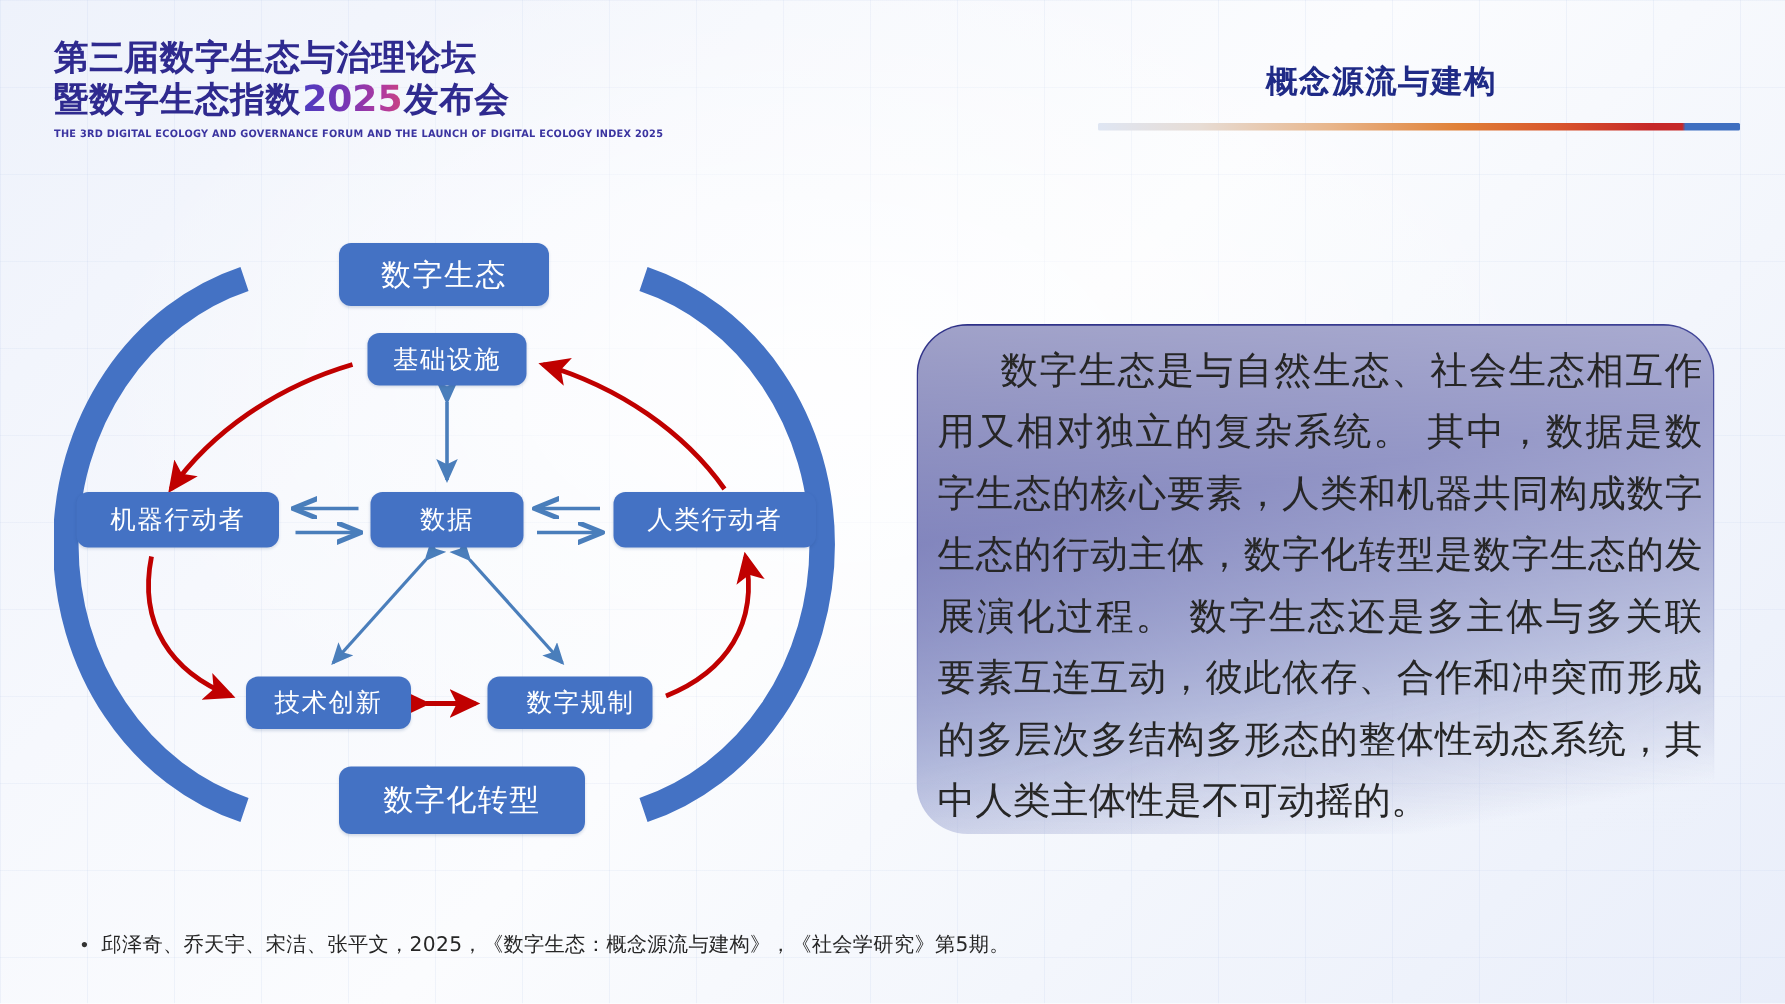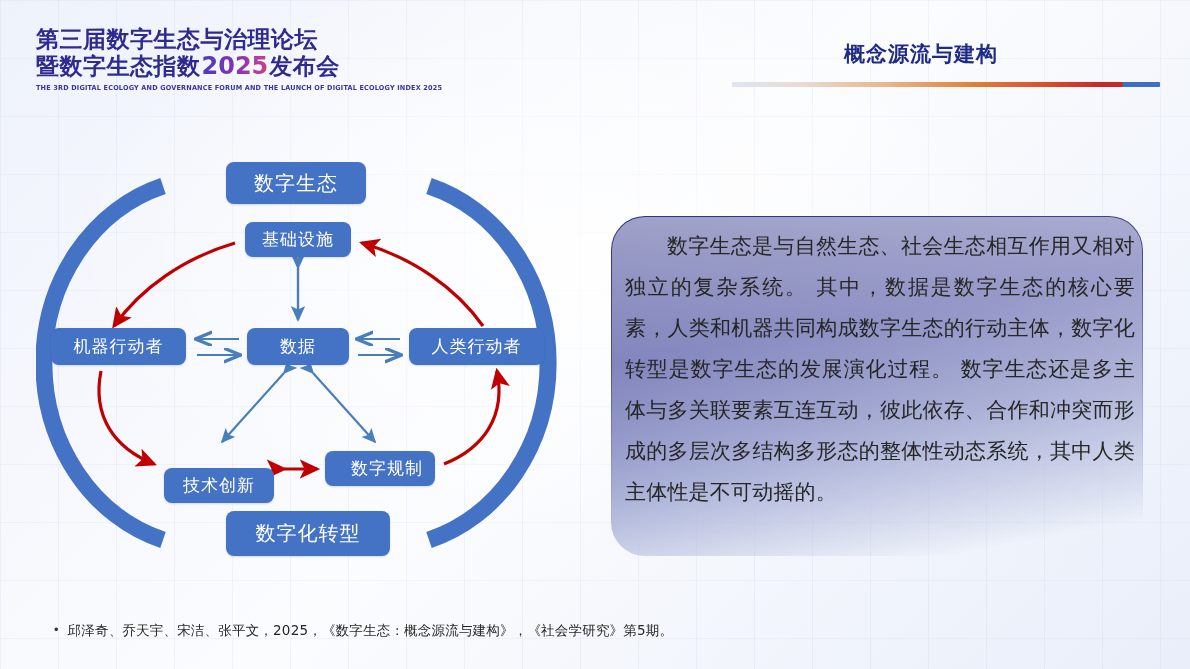--- a/index.html
+++ b/index.html
@@ -64,37 +64,37 @@
     border-radius:8px; display:flex; align-items:center; justify-content:center;
     font-family:"DejaVu Sans","Liberation Sans",sans-serif;
     font-size:17px; letter-spacing:1px; white-space:nowrap;
     box-shadow:0 1px 2px rgba(40,70,130,.18);
   }
   .n-eco   { left:190px; top:14px;  width:140px; height:42px; font-size:20px; }
   .n-infra { left:209px; top:74px;  width:106px; height:35px; }
   .n-machine{ left:15px; top:180px; width:135px; height:37px; }
   .n-data  { left:211px; top:180px; width:102px; height:37px; }
   .n-human { left:373px; top:180px; width:135px; height:37px; }
-  .n-tech  { left:128px; top:320px; width:110px; height:35px; }
+  .n-tech  { left:128px; top:303px; width:110px; height:35px; }
   .n-reg   { left:289px; top:303px; width:110px; height:35px;padding-left:14px; }
   .n-trans { left:190px; top:363px; width:164px; height:45px; font-size:20px; }
 
   
   .panel{
     position:absolute; left:611px; top:216px; width:532px; height:340px;
     border-radius:34px;
     border:1.4px solid transparent;
     background:
       linear-gradient(180deg, rgba(255,255,255,.55), rgba(255,255,255,0)) padding-box,
       linear-gradient(170deg,#2c2f86 0%, #4a4fa0 34%, #aab2d8 68%, rgba(200,208,235,0) 92%) border-box;
   }
   .panel-text{
     position:absolute; left:625px; top:226px; width:510px;
     font-family:"DejaVu Sans","Liberation Sans",sans-serif;
-    font-size:21px; line-height:41px; color:#262626;
+    font-size:25px; line-height:41px; color:#262626;
     text-indent:42px; text-align:justify; letter-spacing:.2px;
   }
 
   
   .footnote{
     position:absolute; left:54px; top:620px; width:1100px;
     display:flex; align-items:flex-start; gap:9px;
   }
   .foot-bullet{ color:#333; font-size:13px; line-height:20px; }
   .foot-text{

